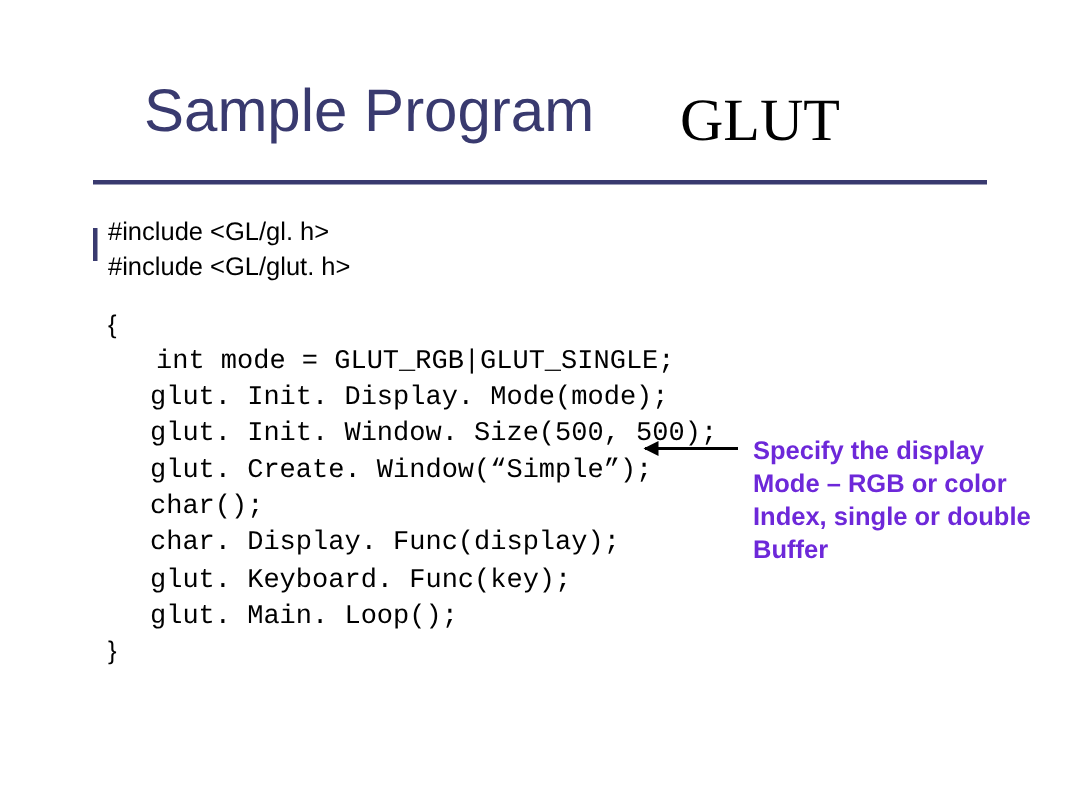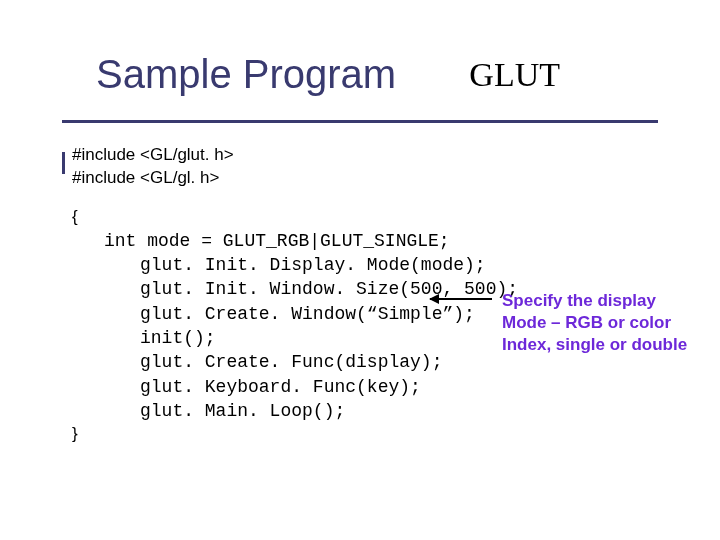--- a/index.html
+++ b/index.html
@@ -23,21 +23,21 @@
     font-size: 40px;
     color: #393a6f;
     font-family: Verdana, Geneva, sans-serif;
     letter-spacing: 0px;
   }
   .corner-label {
     position: absolute;
     right: 60px;
     top: 56px;
     font-family: "Comic Sans MS", "Comic Sans", cursive;
-    font-size: 34px;
+    font-size: 40px;
     color: #000;
   }
   .underline {
     position: absolute;
     left: 62px;
     top: 120px;
     width: 596px;
     height: 3px;
     background: #393a6f;
   }
@@ -54,21 +54,21 @@
     left: 72px;
     top: 144px;
     width: 640px;
     font-size: 17px;
     line-height: 1.35;
     color: #000;
   }
   .plain { font-family: Tahoma, Verdana, sans-serif; }
   .mono  { font-family: "Courier New", Courier, monospace; font-size: 18px; }
   .indent1 { margin-left: 32px; }
-  .indent2 { margin-left: 68px; }
+  .indent2 { margin-left: 28px; }
   .annotation {
     position: absolute;
     left: 502px;
     top: 290px;
     width: 218px;
     font-family: Tahoma, Verdana, sans-serif;
     font-size: 17px;
     font-weight: bold;
     line-height: 1.3;
     color: #6d28d9;
@@ -96,36 +96,37 @@
 
 <div class="slide">
 
   <div class="title">Sample Program</div>
   <div class="corner-label">GLUT</div>
 
   <div class="underline"></div>
   <div class="tick"></div>
 
   <div class="body">
+    <div class="plain">#include &lt;GL/gl. h&gt;</div>
     <div class="plain">#include &lt;GL/glut. h&gt;</div>
-    <div class="plain">#include &lt;GL/gl. h&gt;</div>
     <div style="height:16px"></div>
     <div class="plain">{</div>
     <div class="mono indent1">int mode = GLUT_RGB|GLUT_SINGLE;</div>
     <div class="mono indent2">glut. Init. Display. Mode(mode);</div>
     <div class="mono indent2">glut. Init. Window. Size(500, 500);</div>
     <div class="mono indent2">glut. Create. Window(“Simple”);</div>
-    <div class="mono indent2">init();</div>
-    <div class="mono indent2">glut. Create. Func(display);</div>
+    <div class="mono indent2">char();</div>
+    <div class="mono indent2">char. Display. Func(display);</div>
     <div class="mono indent2">glut. Keyboard. Func(key);</div>
     <div class="mono indent2">glut. Main. Loop();</div>
     <div class="plain">}</div>
   </div>
 
   <div class="arrow"></div>
 
   <div class="annotation">
     <div>Specify the display</div>
     <div>Mode – RGB or color</div>
     <div>Index, single or double</div>
+    <div>Buffer</div>
   </div>
 
 </div>
 
 </body></html>

